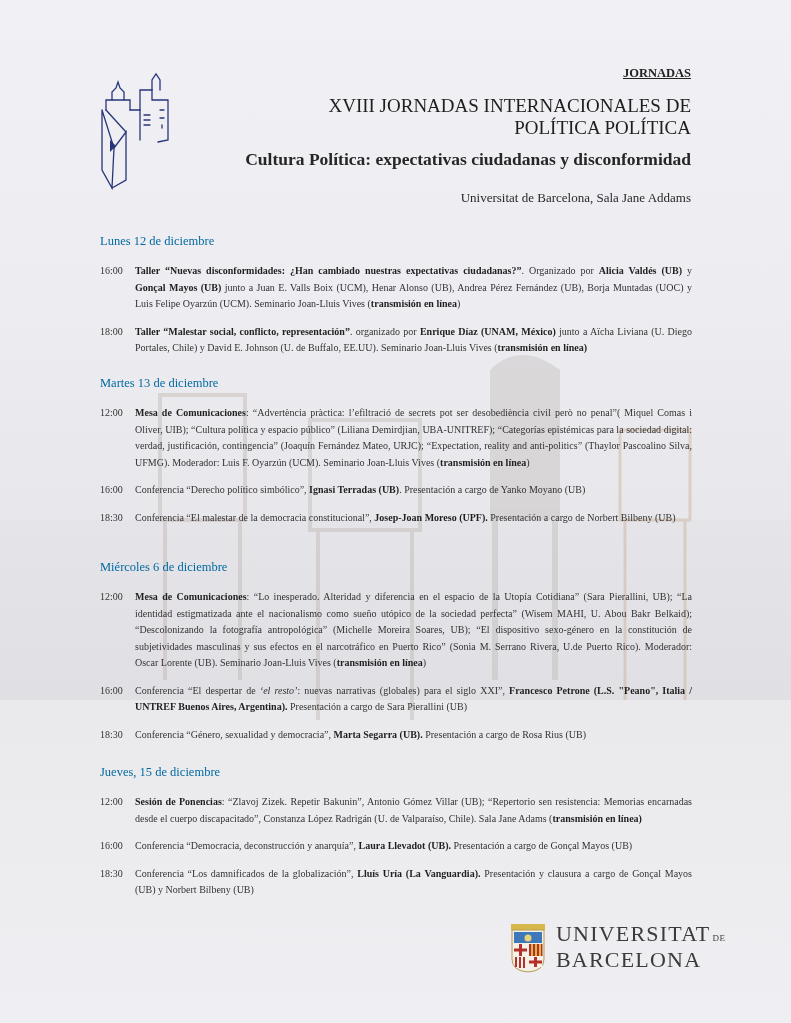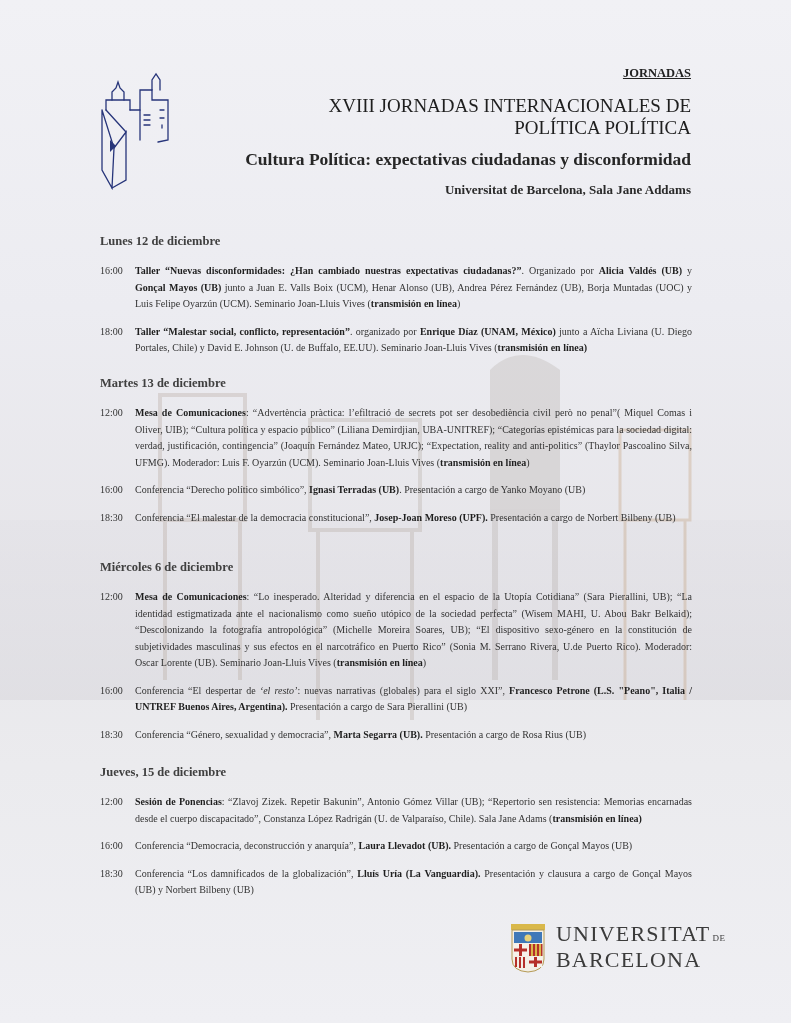--- a/index.html
+++ b/index.html
@@ -11,24 +11,24 @@
   }
   .bg-photo { position: absolute; left: 0; top: 0; width: 791px; height: 1023px; z-index: 0; }
   .page { position: absolute; left: 0; top: 0; width: 791px; height: 1023px; z-index: 1; }
 
   .logo-sketch { position: absolute; left: 92px; top: 70px; width: 90px; height: 120px; }
 
   .header { position: absolute; right: 100px; top: 66px; text-align: right; }
   .programa { font-weight: bold; font-size: 12.5px; text-decoration: underline; color: #222; }
   .title { font-size: 19px; line-height: 22px; margin-top: 14px; color: #1e1e1e; }
   .subtitle { font-size: 17.5px; margin-top: 10px; font-weight: bold; color: #262626; }
-  .venue { font-size: 13px; margin-top: 12px; font-weight: bold; color: #2a2a2a; }
+  .venue { font-size: 13px; margin-top: 20px; font-weight: normal; color: #2a2a2a; }
 
   .day { position: absolute; left: 100px; width: 592px; }
-  .day-title { font-size: 12.5px; font-weight: bold; color: #404040; margin-bottom: 14px; }
+  .day-title { font-size: 12.5px; font-weight: normal; color: #0369a1; margin-bottom: 14px; }
   .event { display: flex; font-size: 10px; line-height: 16.5px; margin-bottom: 11px; }
   .event .time { width: 35px; flex: none; color: #333; }
   .event .desc { flex: 1; text-align: justify; color: #333; }
   .event .desc b { color: #1f1f1f; }
 
   .ub-logo { position: absolute; left: 510px; top: 923px; display: flex; }
   .ub-shield { width: 36px; height: 50px; }
   .ub-text { margin-left: 10px; font-family: "Liberation Serif", serif; color: #3b3b3b; line-height: 22px; letter-spacing: 1.2px; }
   .ub-line1 { font-size: 22px; }
   .ub-line1 .de { font-size: 9px; letter-spacing: 0.5px; margin-left: 2px; }

